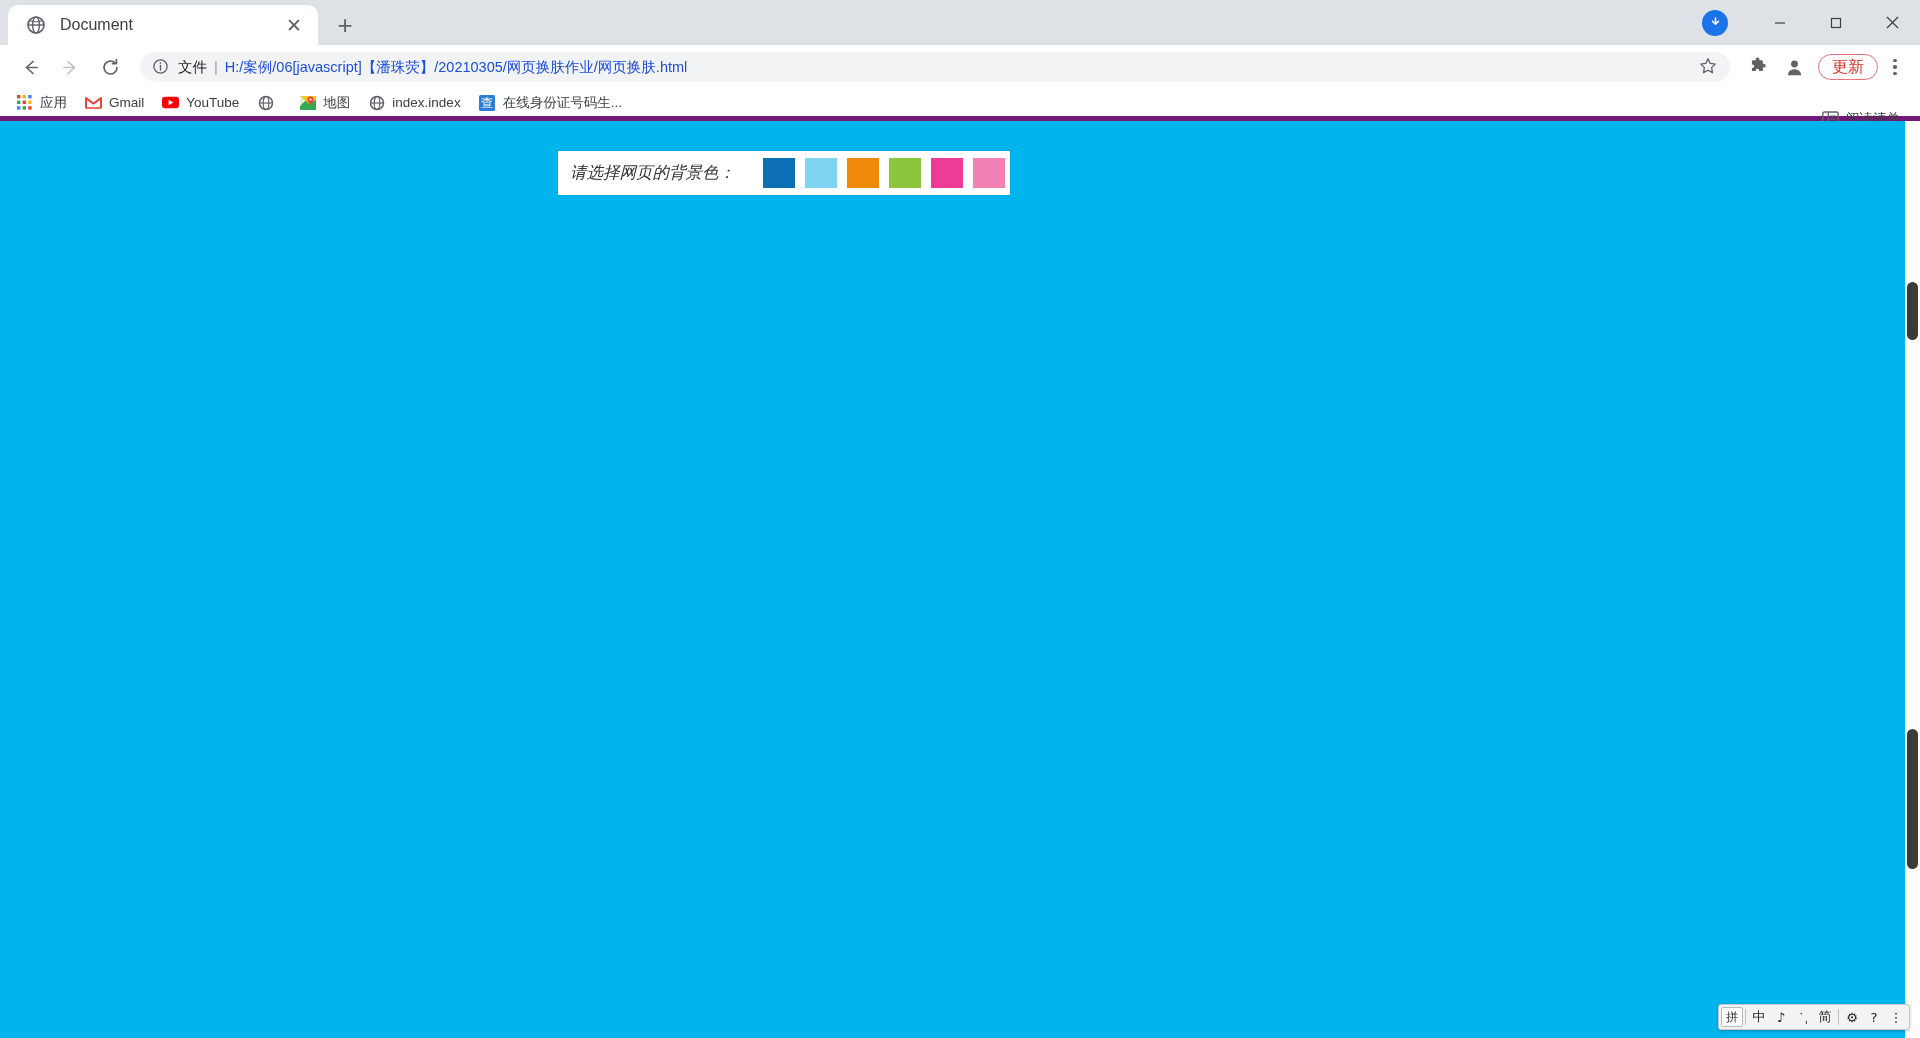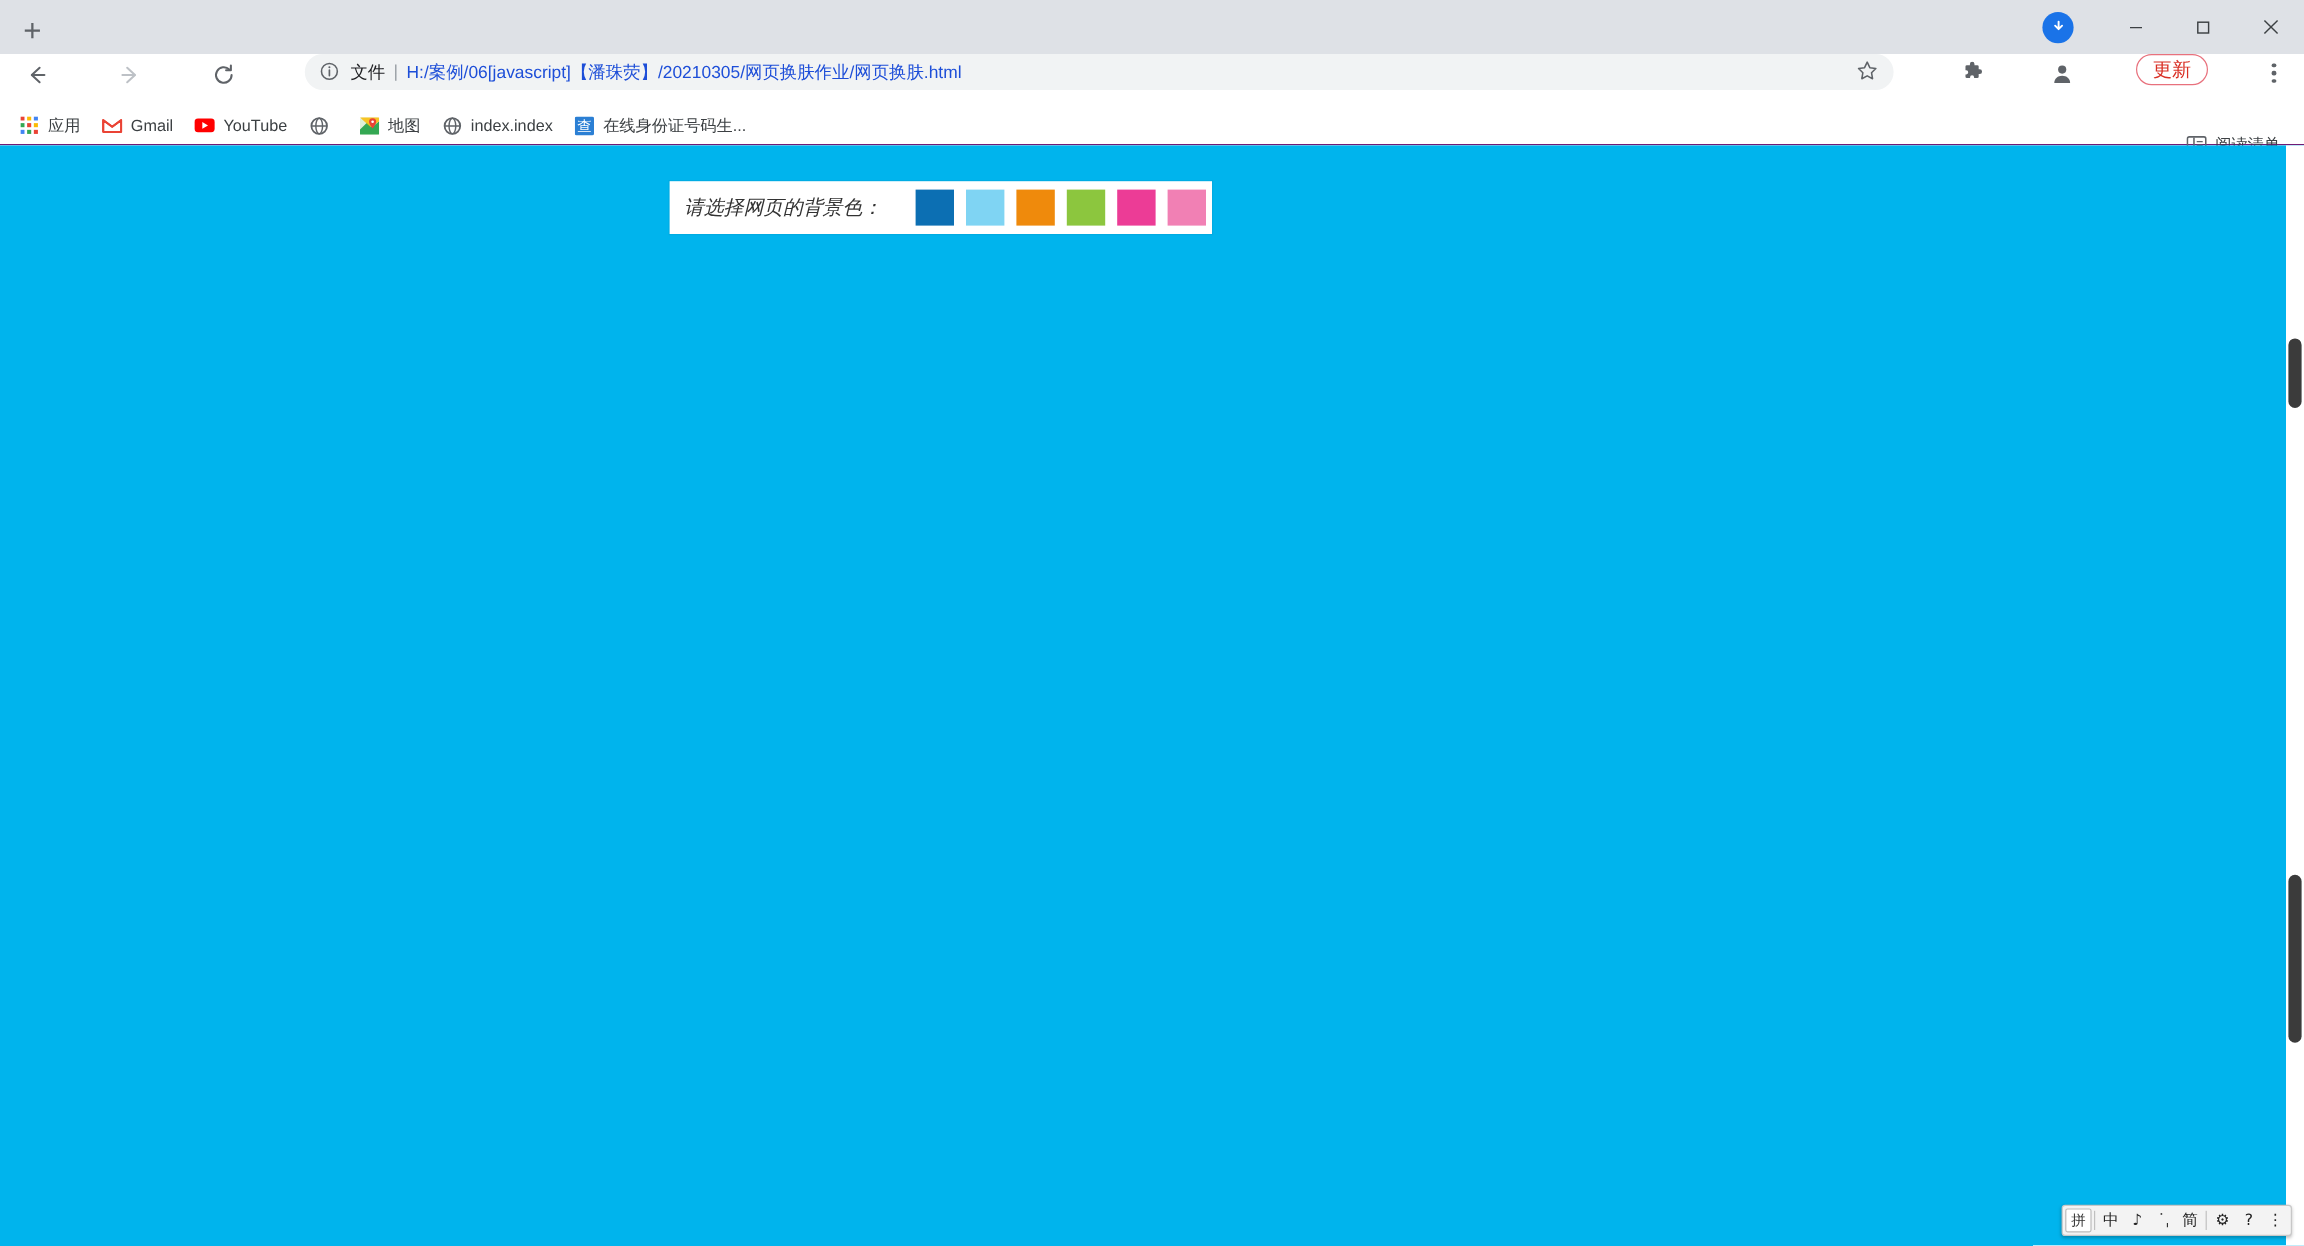--- a/index.html
+++ b/index.html
@@ -62,23 +62,22 @@
   .dl-badge {
     width: 26px; height: 26px; border-radius: 50%;
     background: #1a73e8; margin-right: 24px;
     display: flex; align-items: center; justify-content: center;
   }
 
   
   .toolbar {
     height: 44px; flex: 0 0 44px;
     background: #ffffff;
-    display: flex; 
+    display: flex; align-items: center;
     padding: 0 10px;
-    gap: 38px;
   }
   .navbtn {
     width: 34px; height: 34px; margin: 0 3px;
     display: flex; align-items: center; justify-content: center;
     color: #5f6368; border-radius: 50%;
   }
   .navbtn.disabled { color: #bdc1c6; }
   .omnibox {
     flex: 1;
     height: 30px;
@@ -124,21 +123,21 @@
     gap: 3px; flex: 0 0 30px;
   }
   .menu-dots i { width: 3.5px; height: 3.5px; background: #5f6368; border-radius: 50%; display: block; }
 
   
   .bookmarks {
     height: 32px; flex: 0 0 32px;
     background: #ffffff;
     display: flex; align-items: center;
     padding: 0 8px;
-    border-bottom: 1px solid #701a75;
+    border-bottom: 5px solid #701a75;
   }
   .bm {
     display: flex; align-items: center;
     padding: 3px 8px; margin-right: 2px;
     border-radius: 4px; height: 26px;
   }
   .bm-ico {
     width: 17px; height: 17px; flex: 0 0 17px; margin-right: 7px;
     display: flex; align-items: center; justify-content: center;
   }
@@ -213,20 +212,32 @@
     display: flex; align-items: center; border-radius: 2px;
   }
   .ime-sep { width: 1px; height: 16px; background: #c0c0c0; margin: 0 2px; }
 </style>
 </head>
 <body>
 
 <div class="browser">
 
   <div class="tabstrip">
+    <div class="tab">
+      <span class="tab-favicon">
+        <svg width="20" height="20" viewBox="0 0 20 20">
+          <circle cx="10" cy="10" r="8" fill="none" stroke="#5f6368" stroke-width="1.7"></circle>
+          <ellipse cx="10" cy="10" rx="3.4" ry="8" fill="none" stroke="#5f6368" stroke-width="1.4"></ellipse>
+          <line x1="2" y1="10" x2="18" y2="10" stroke="#5f6368" stroke-width="1.4"></line>
+          <path d="M3.5 5.5 Q10 8 16.5 5.5" fill="none" stroke="#5f6368" stroke-width="1.2"></path>
+        </svg>
+      </span>
+      <span class="tab-title">Document</span>
+      <span class="tab-close">✕</span>
+    </div>
     <div class="newtab">+</div>
 
     <div class="winctl">
       <span class="dl-badge">
         <svg width="15" height="15" viewBox="0 0 15 15">
           <path d="M7.5 3v6M4.6 6.4l2.9 2.9 2.9-2.9" fill="none" stroke="#ffffff" stroke-width="1.6" stroke-linecap="round" stroke-linejoin="round"></path>
         </svg>
       </span>
       <span class="wbtn">
         <svg width="12" height="12" viewBox="0 0 12 12">

